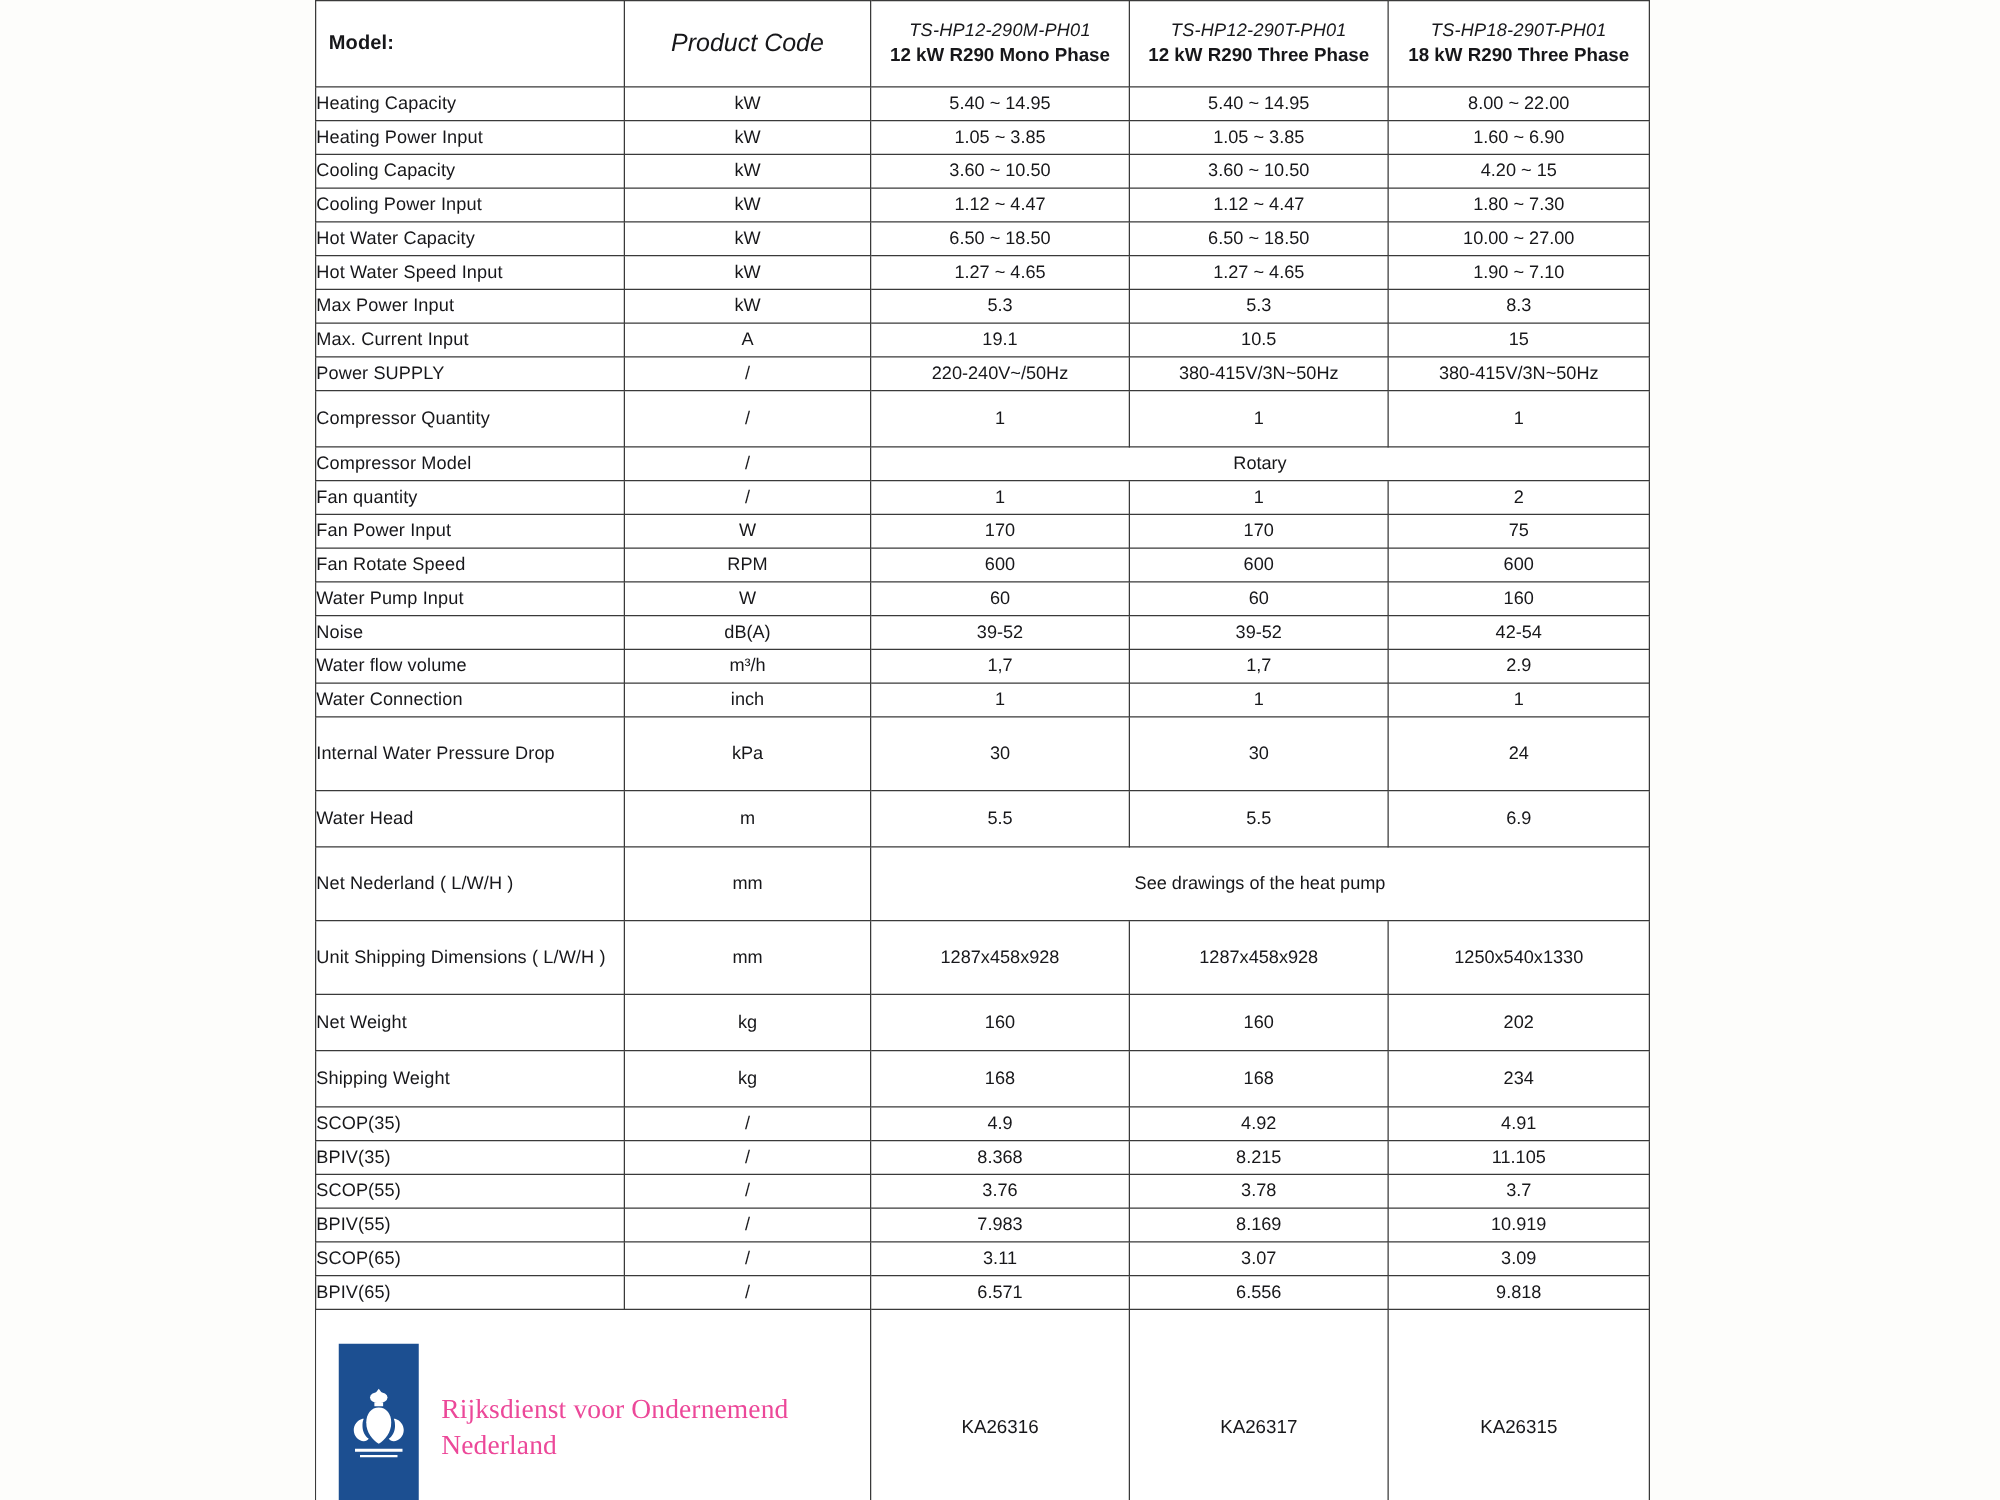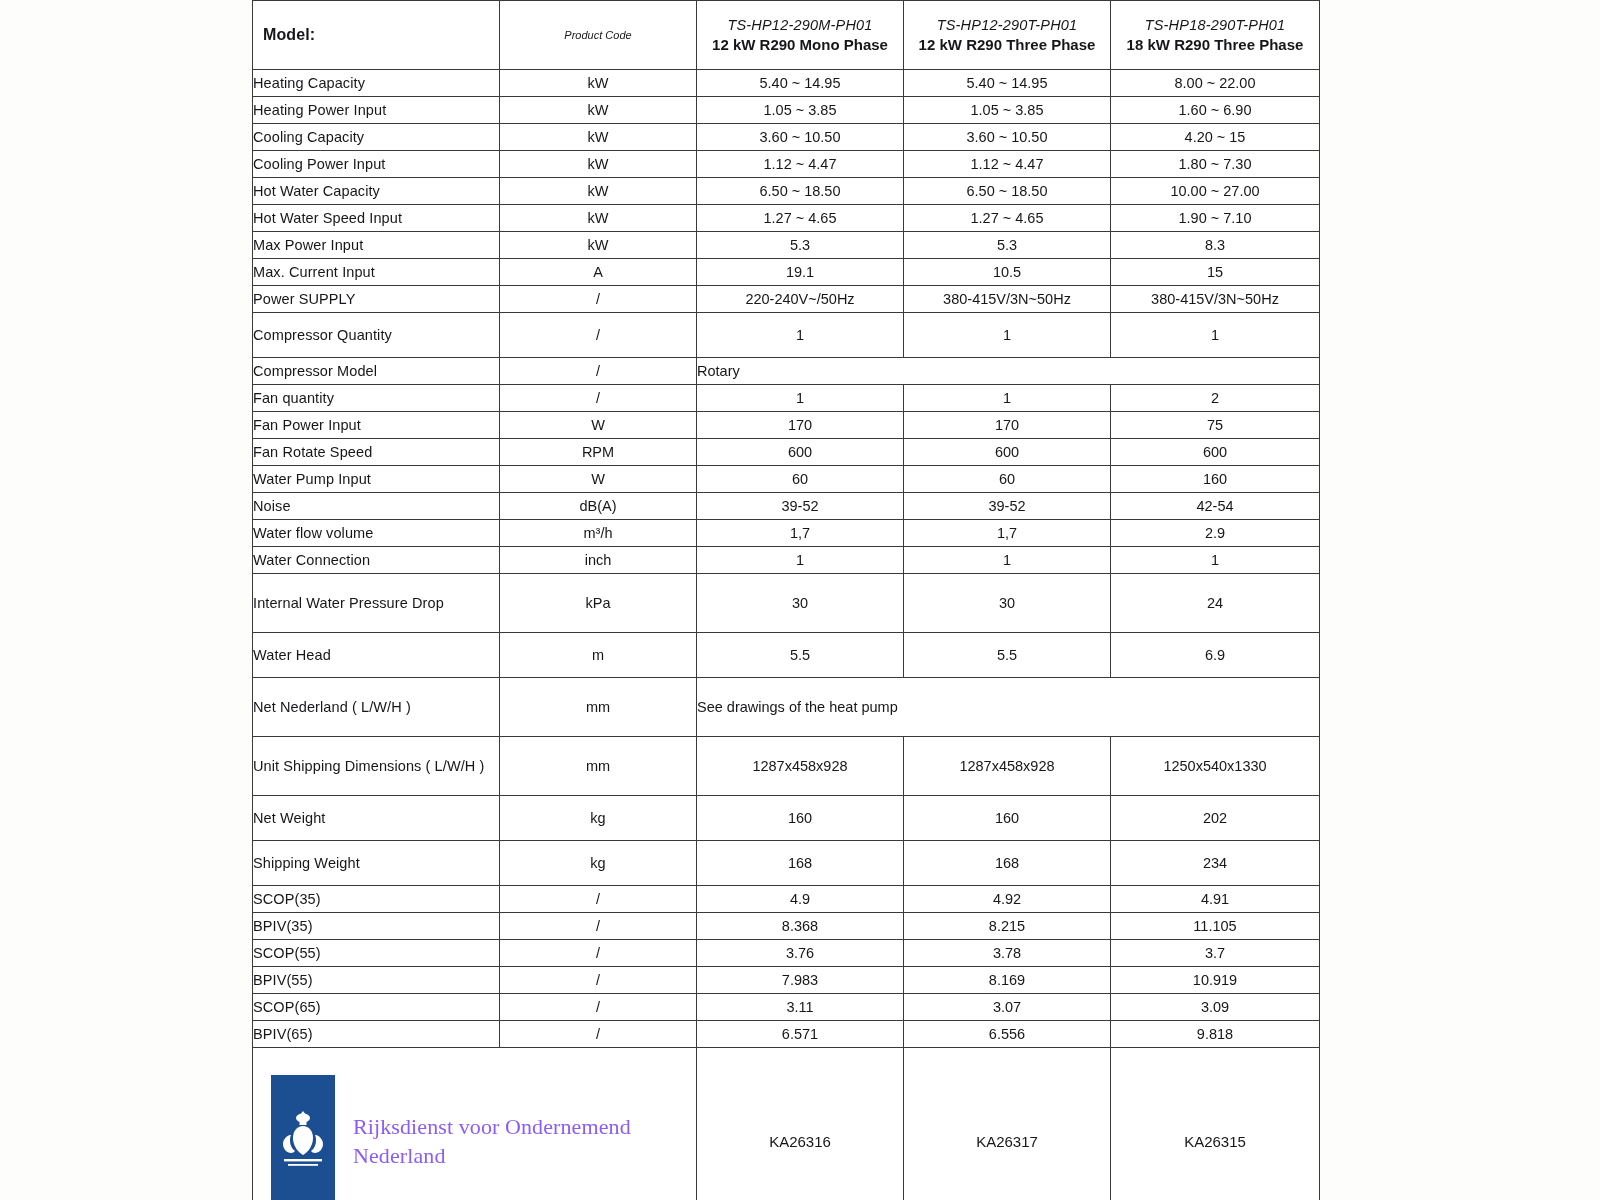--- a/index.html
+++ b/index.html
@@ -49,21 +49,21 @@
     padding-left: 10px;
     font-weight: bold;
     font-size: 16px;
   }
   .unit {
     text-align: center;
     font-size: 14.5px;
   }
   .unit.italic {
     font-style: italic;
-    font-size: 11px;
+    font-size: 20px;
   }
   .val {
     text-align: center;
     font-size: 14.5px;
   }
   .hdr-model {
     text-align: center;
     font-size: 14.5px;
     line-height: 1.25;
     padding: 4px 6px;
@@ -79,21 +79,21 @@
     display: block;
     font-size: 15px;
   }
   tr.r-std td { height: 26px; }
   tr.r-head td { height: 68px; }
   tr.r-tall td { height: 44px; }
   tr.r-xtall td { height: 58px; }
   tr.r-logo td { height: 186px; }
 
   .merged {
-    text-align: left;
+    text-align: center;
     font-size: 14.5px;
   }
   .logo-cell {
     position: relative;
     padding: 0;
   }
   .logo-wrap {
     display: flex;
     align-items: center;
     gap: 18px;
@@ -107,21 +107,21 @@
     flex: 0 0 auto;
     display: flex;
     align-items: center;
     justify-content: center;
   }
   .logo-mark svg { display: block; }
   .logo-text {
     font-family: "Liberation Serif", serif;
     font-size: 22px;
     line-height: 1.32;
-    color: #8b5cf6;
+    color: #ec4899;
     letter-spacing: .1px;
   }
   .cert {
     text-align: center;
     font-size: 15px;
   }
 </style>
 </head>
 <body>
 

